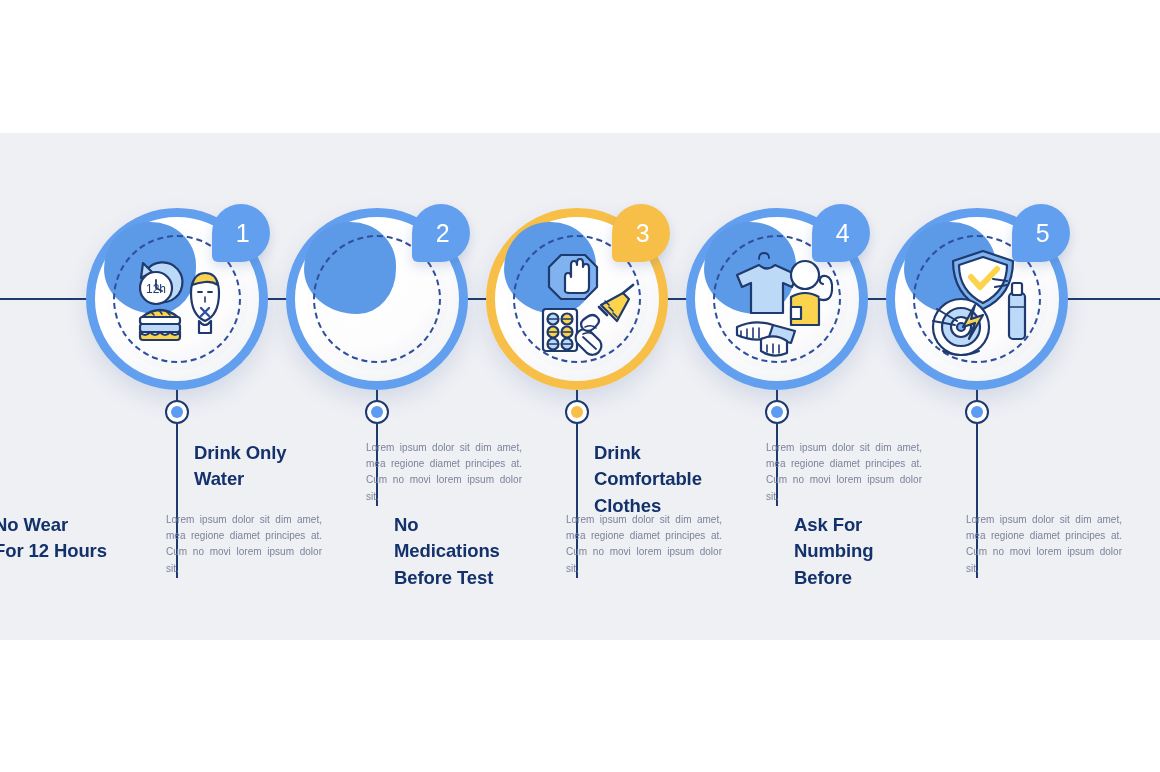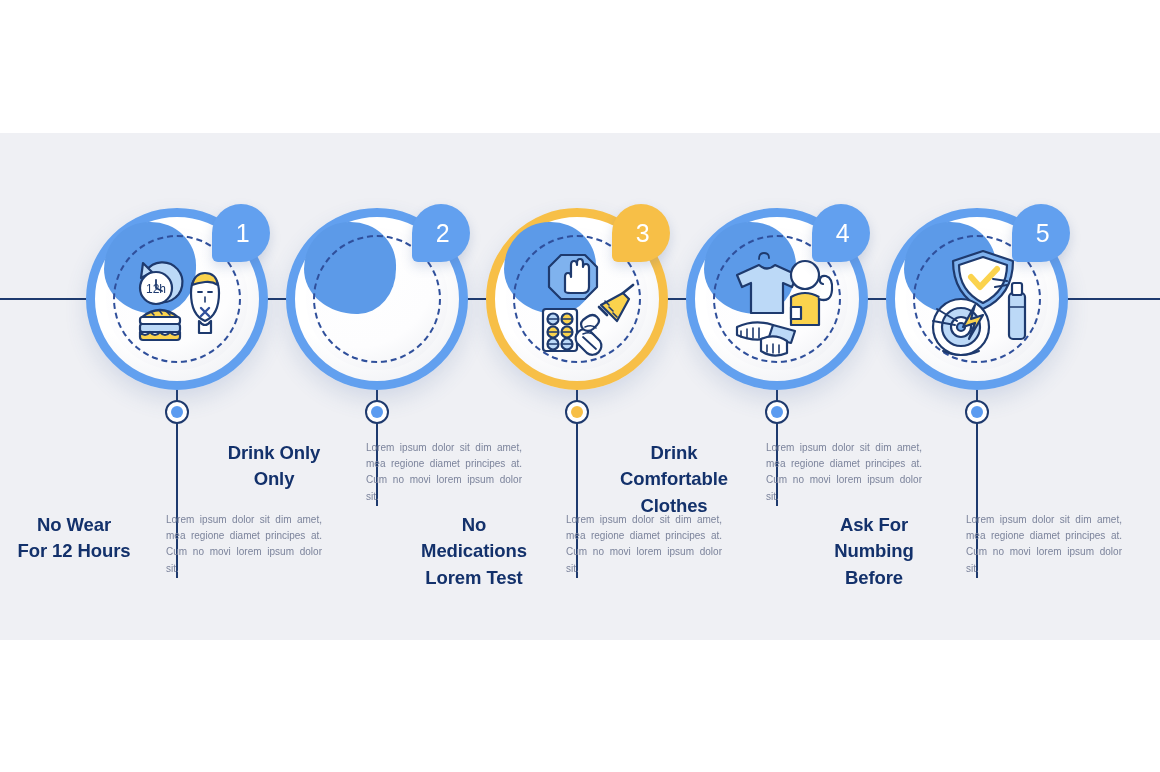--- a/index.html
+++ b/index.html
@@ -172,21 +172,21 @@
 
   
   .textblock {
     position: absolute;
     width: 330px;
   }
   .title {
     position: absolute;
     right: 176px;
     width: 160px;
-    text-align: center;
+    text-align: left;
     color: #13316b;
     font-size: 18.5px;
     font-weight: bold;
     line-height: 1.42;
     letter-spacing: -0.1px;
   }
   .body {
     position: absolute;
     left: 166px;
     width: 156px;
@@ -260,21 +260,21 @@
     <div class="inner"></div>
     <div class="badge">
       <div class="pin"></div>
       <div class="num">2</div>
     </div>
   </div>
 
   <div class="textblock" style="left:200px; top:440px;">
     <div class="title">
       <span>Drink Only</span><br>
-      <span>Only</span>
+      <span>Water</span>
     </div>
     <div class="body">Lorem ipsum dolor sit dim amet, mea regione diamet principes at. Cum no movi lorem  ipsum  dolor  sit.</div>
   </div>
 
   <div class="stem" style="left:575.8px; top:388px; height:190px;"></div>
   <div class="dot accent" style="left:565px; top:400px;">
       <i></i>
     </div>
 
   <div class="node accent" style="left:486px;">
@@ -308,21 +308,21 @@
     <div class="badge">
       <div class="pin"></div>
       <div class="num">3</div>
     </div>
   </div>
 
   <div class="textblock" style="left:400px; top:512px;">
     <div class="title">
       <span>No</span><br>
       <span>Medications</span><br>
-      <span>Lorem Test</span>
+      <span>Before Test</span>
     </div>
     <div class="body">Lorem ipsum dolor sit dim amet, mea regione diamet principes at. Cum no movi lorem  ipsum  dolor  sit.</div>
   </div>
 
   <div class="stem" style="left:775.8px; top:388px; height:118px;"></div>
   <div class="dot" style="left:765px; top:400px;">
       <i></i>
     </div>
 
   <div class="node" style="left:686px;">

